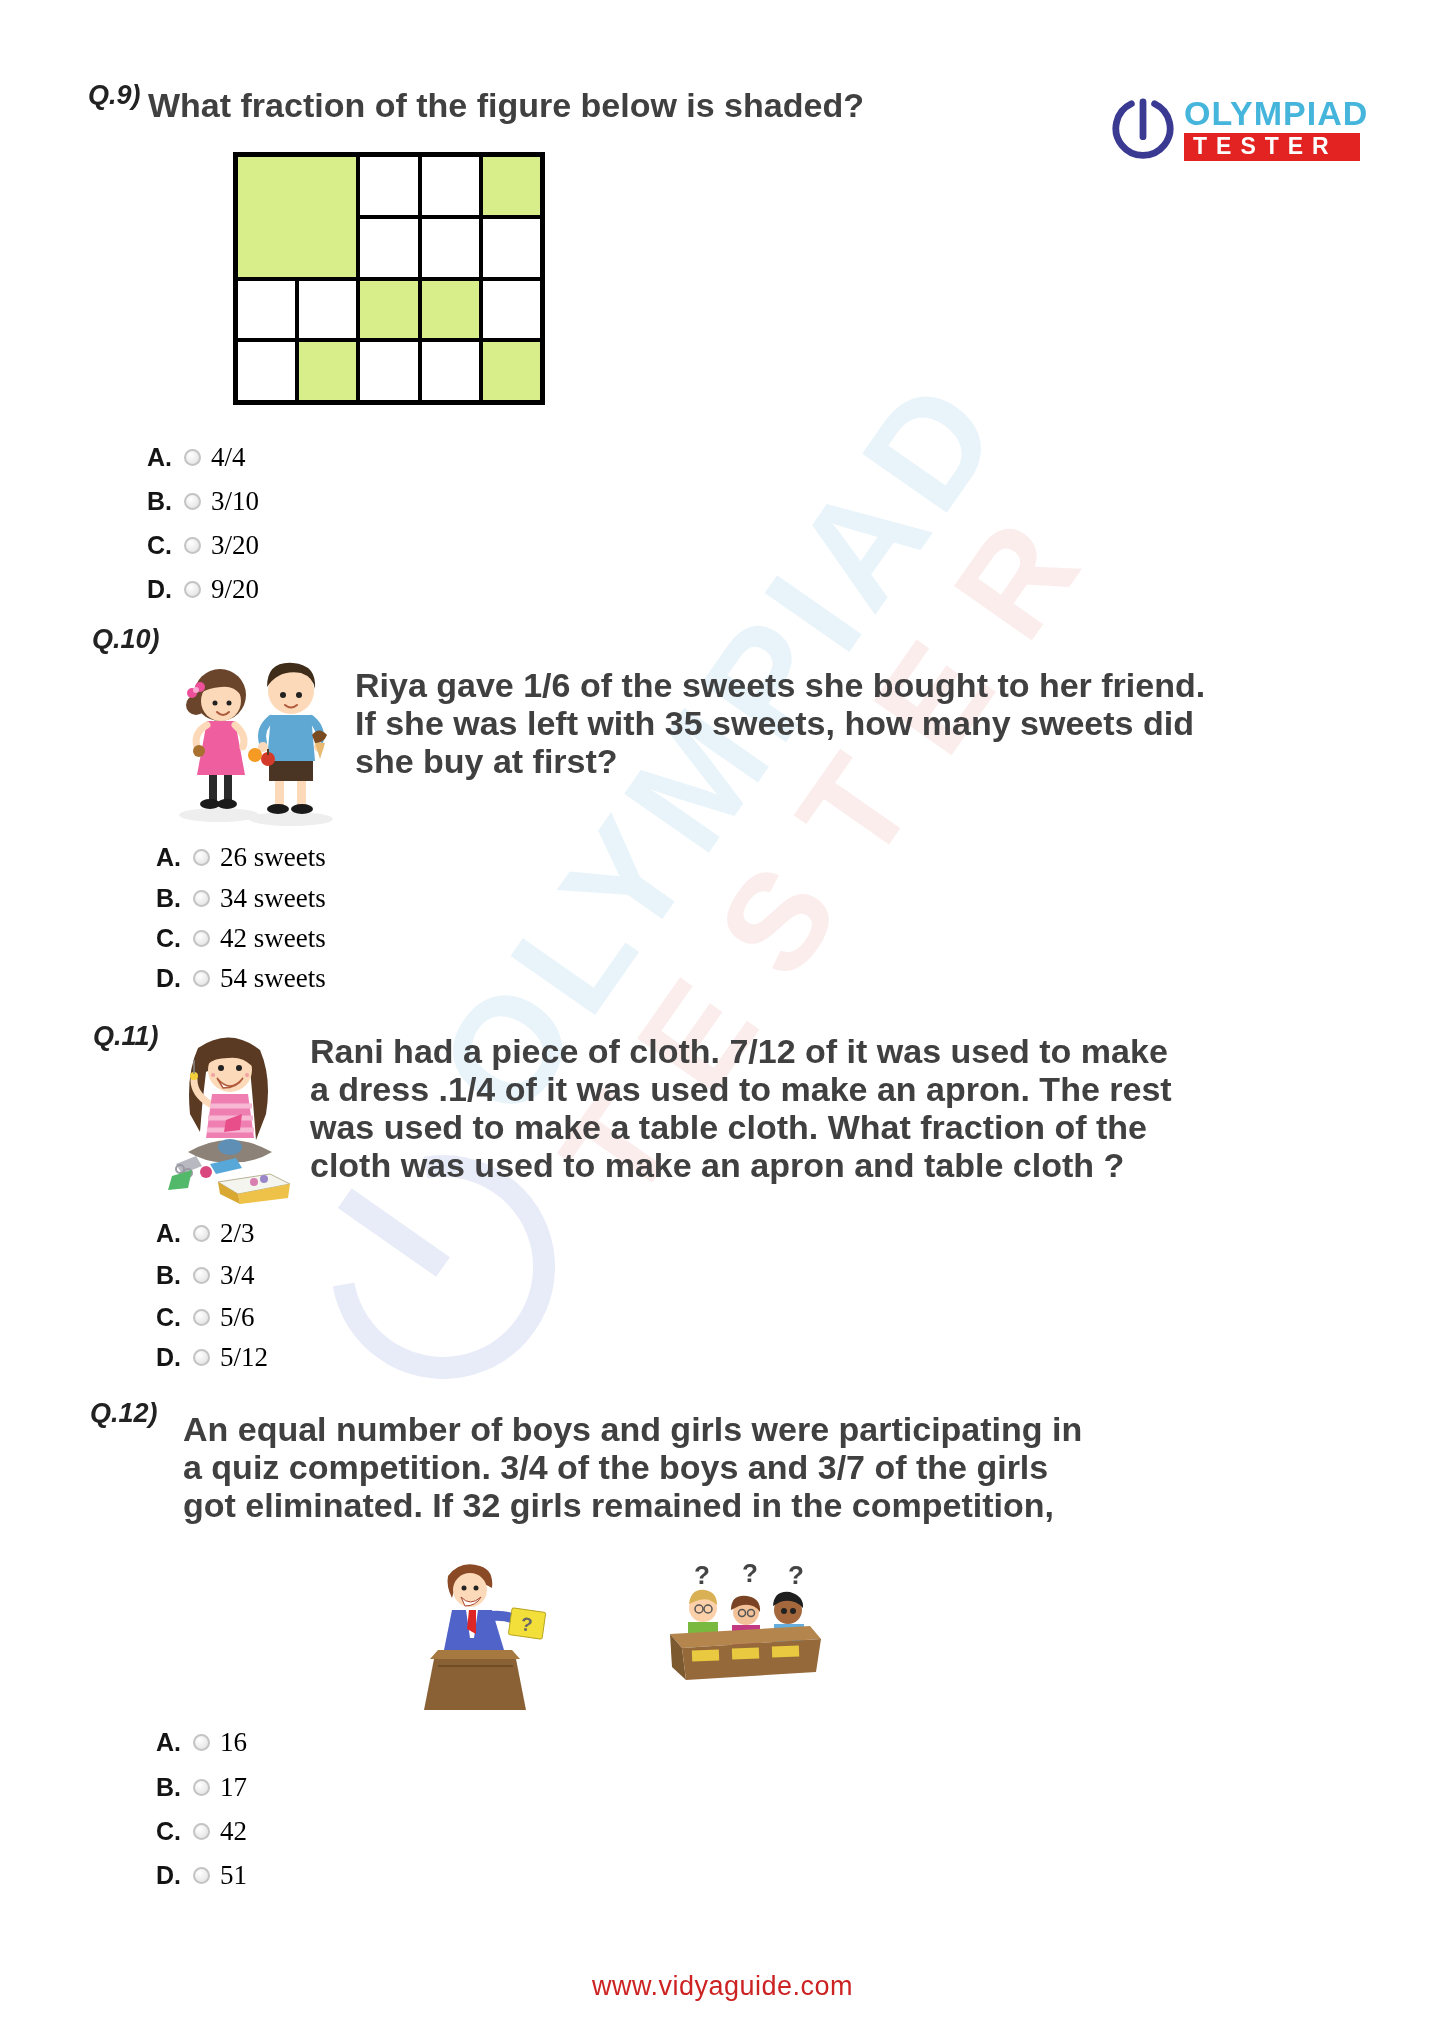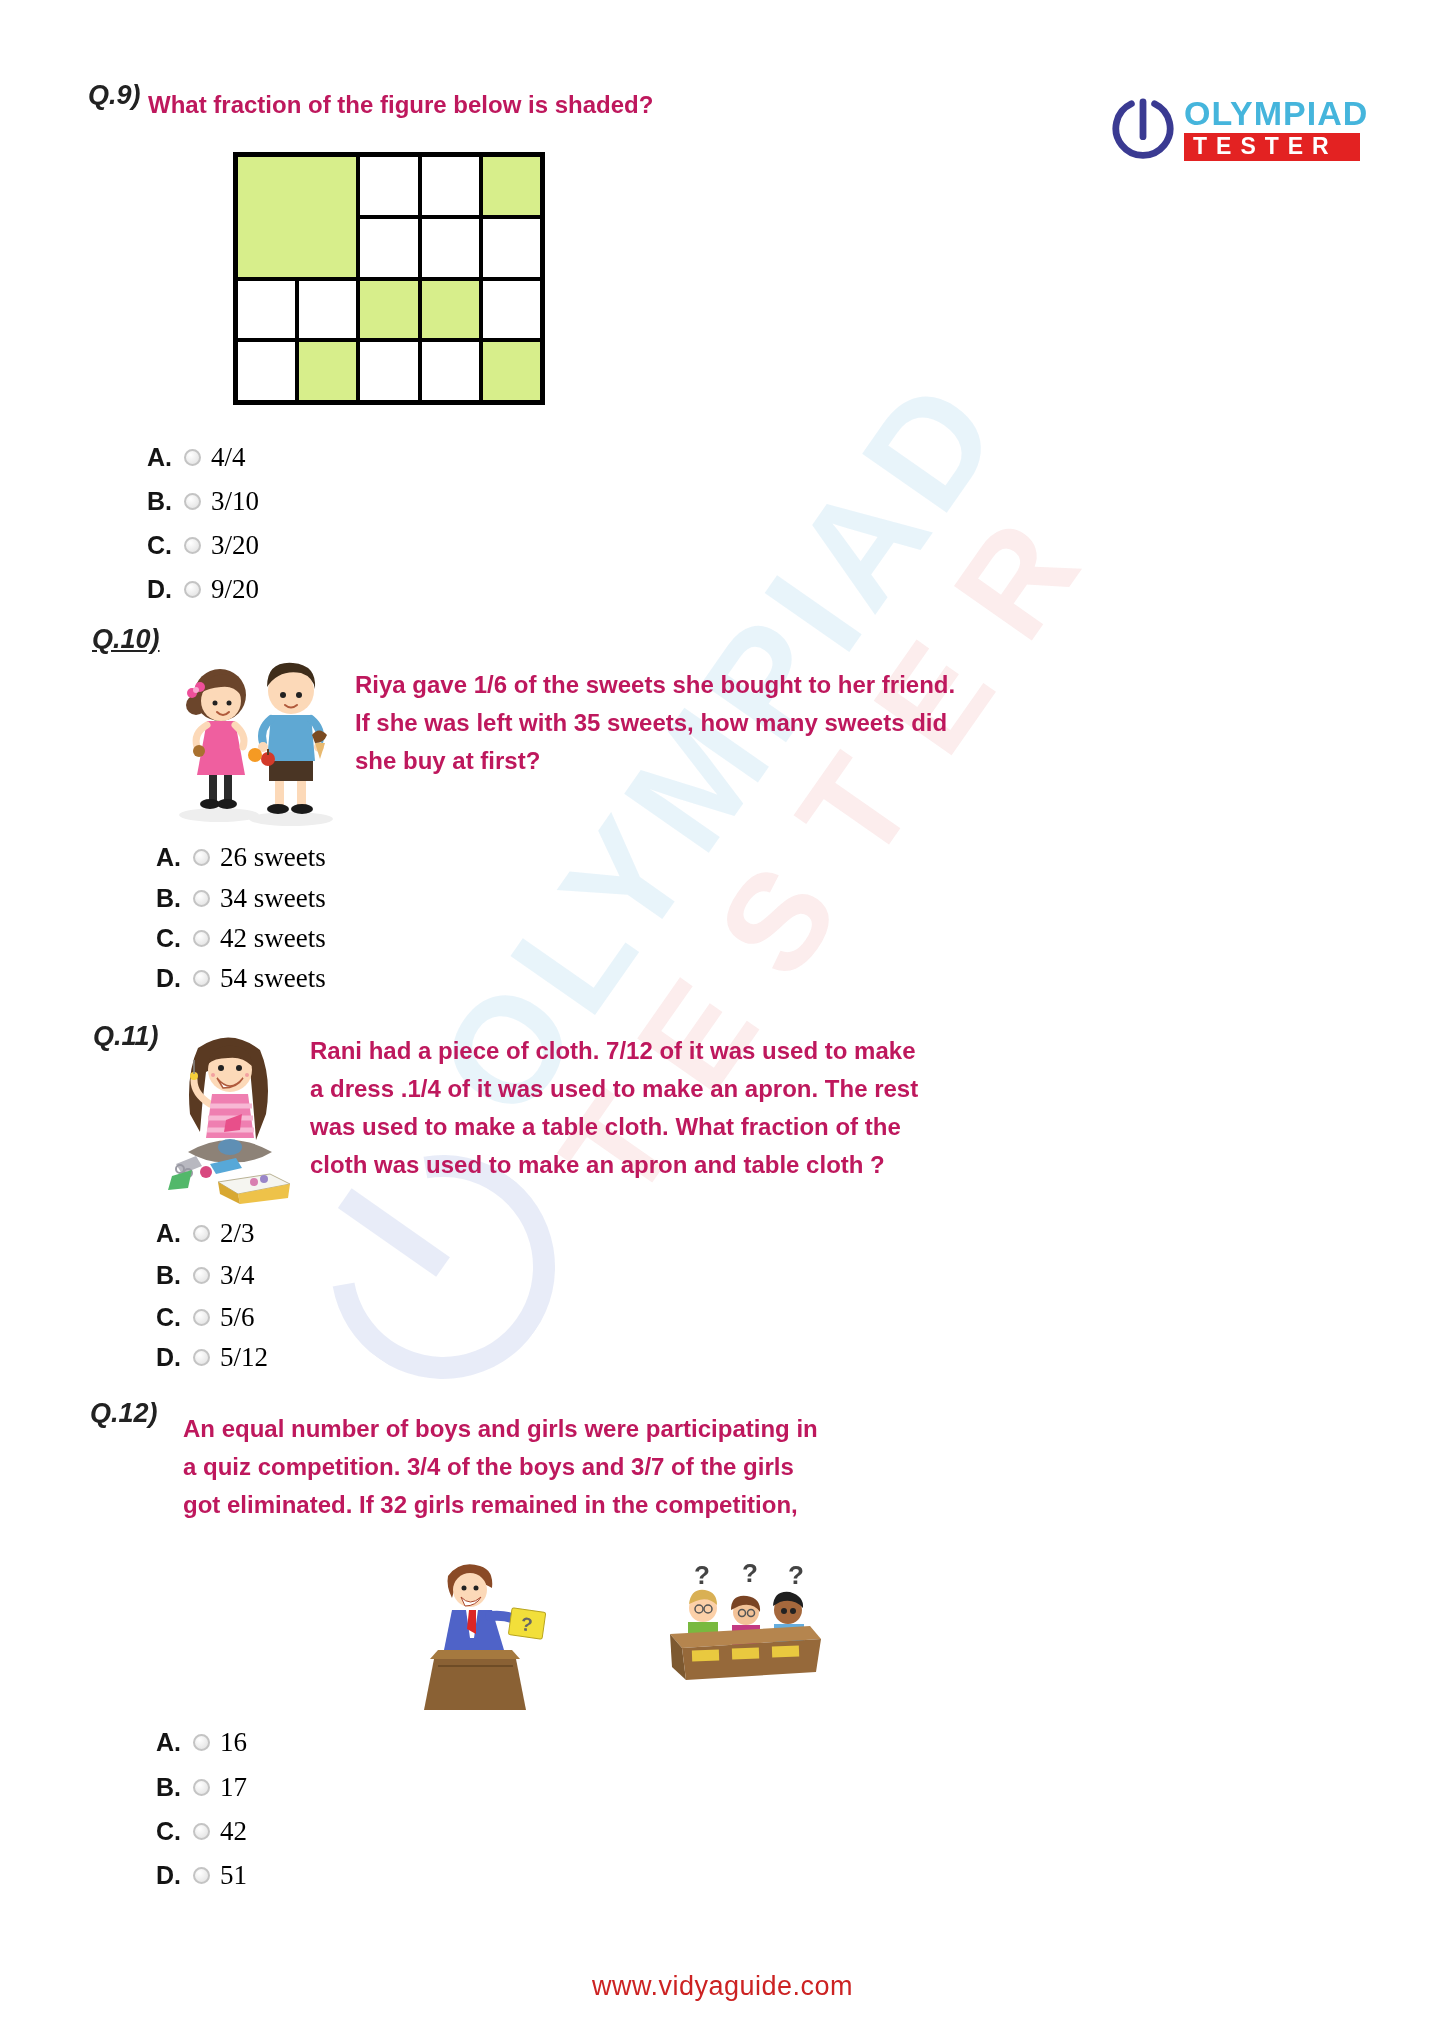--- a/index.html
+++ b/index.html
@@ -45,21 +45,21 @@
     font-size:23px;letter-spacing:9px;padding:2px 4px 3px 9px;line-height:23px;
     width:176px;box-sizing:border-box;
   }
 
   
   .q-label{
     position:absolute;font-style:italic;font-weight:600;font-size:27px;color:#222222;
     white-space:nowrap;
   }
   .q-text{
-    position:absolute;font-weight:bold;font-size:24px;color:#be185d;
+    position:absolute;font-weight:bold;font-size:34px;color:#404040;
     line-height:38px;white-space:nowrap;letter-spacing:0px;
   }
 
   
   .q9-grid{
     position:absolute;left:233px;top:152px;width:312px;height:253px;
     background:#000;display:grid;
     grid-template-columns:repeat(5,1fr);grid-template-rows:repeat(4,1fr);
     gap:4px;padding:5px;box-sizing:border-box;
   }
@@ -149,21 +149,21 @@
     <span class="radio"></span>
     <span class="opt-value">3/20</span>
   </div>
   <div class="opt-row" style="top:132px;">
     <span class="opt-letter">D.</span>
     <span class="radio"></span>
     <span class="opt-value">9/20</span>
   </div>
 </div>
 
-<div class="q-label" style="left:92px;top:624px;text-decoration:underline;">Q.10)</div>
+<div class="q-label" style="left:92px;top:624px;">Q.10)</div>
 
 <svg class="illus" style="left:163px;top:643px;" width="180" height="185" viewBox="0 0 180 185">
   <ellipse cx="56" cy="172" rx="40" ry="7" fill="#eeeeee"></ellipse>
   <ellipse cx="128" cy="176" rx="42" ry="7" fill="#eeeeee"></ellipse>
 
   <circle cx="57" cy="52" r="26" fill="#6b452b"></circle>
   <circle cx="33" cy="62" r="10" fill="#6b452b"></circle>
   <circle cx="58" cy="58" r="20" fill="#fcd9b8"></circle>
   <path d="M38 50 Q45 28 65 32 Q80 36 78 52 Q70 42 58 44 Q45 45 38 50 Z" fill="#6b452b"></path>
   <circle cx="37" cy="44" r="5" fill="#ee4f9a"></circle>

